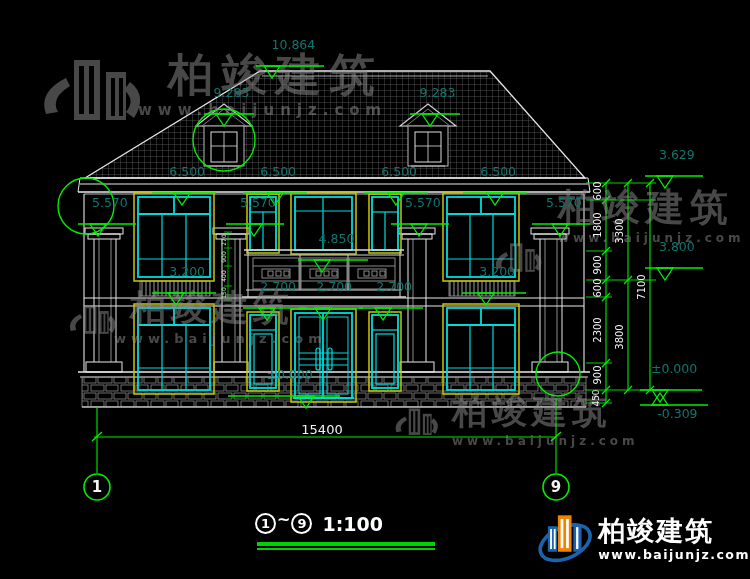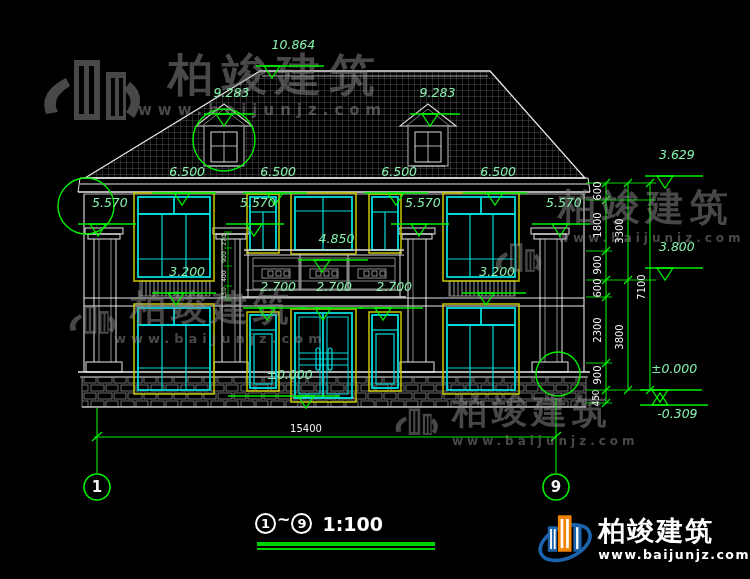--- a/index.html
+++ b/index.html
@@ -4,22 +4,22 @@
 <style>
   html,body{margin:0;padding:0;background:#000;}
   #stage{position:relative;width:750px;height:579px;background:#000;overflow:hidden;
          font-family:"DejaVu Sans","Liberation Sans",sans-serif;}
   #stage *{box-sizing:border-box;}
   svg{display:block;}
   #drawing{position:absolute;left:0;top:0;}
   .lbl{position:absolute;white-space:nowrap;color:#f2f2f2;transform:translate(-50%,-50%);
        pointer-events:none;line-height:1;}
   .mk{position:absolute;pointer-events:none;}
-  .mk .mtxt{position:absolute;white-space:nowrap;color:#86efac;font-size:12.5px;
-       transform:translateX(-50%);line-height:1;font-style:italic;}
+  .mk .mtxt{position:absolute;white-space:nowrap;color:#0f766e;font-size:12.5px;
+       transform:translateX(-50%);line-height:1;}
   
   .wm{position:absolute;color:#8f8f8f;opacity:.5;pointer-events:none;}
   .wm .wname{font-weight:700;white-space:nowrap;line-height:1;}
   .wm .wurl{font-weight:700;white-space:nowrap;line-height:1;margin-top:6px;}
   
   #title{position:absolute;left:255px;top:510px;color:#fff;display:flex;align-items:center;}
   .axcirc{display:inline-flex;align-items:center;justify-content:center;width:21px;height:21px;
       border:2px solid #fff;border-radius:50%;font-size:13px;font-weight:700;}
   #title .tilde{font-size:16px;font-weight:700;margin:0 1px 8px 1px;}
   #title .tname{font-size:26px;font-weight:800;letter-spacing:2px;margin-left:4px;}
@@ -546,21 +546,21 @@
       <div class="lbl" style="left: 598px; top: 191px; font-size: 10px; transform: translate(-50%, -50%) rotate(-90deg);">600</div>
       <div class="lbl" style="left: 598px; top: 225px; font-size: 10px; transform: translate(-50%, -50%) rotate(-90deg);">1800</div>
       <div class="lbl" style="left: 598px; top: 265px; font-size: 10px; transform: translate(-50%, -50%) rotate(-90deg);">900</div>
       <div class="lbl" style="left: 598px; top: 288px; font-size: 10px; transform: translate(-50%, -50%) rotate(-90deg);">600</div>
       <div class="lbl" style="left: 598px; top: 330px; font-size: 10px; transform: translate(-50%, -50%) rotate(-90deg);">2300</div>
       <div class="lbl" style="left: 598px; top: 375px; font-size: 10px; transform: translate(-50%, -50%) rotate(-90deg);">900</div>
       <div class="lbl" style="left: 596px; top: 398px; font-size: 9px; transform: translate(-50%, -50%) rotate(-90deg);">450</div>
       <div class="lbl" style="left: 620px; top: 231px; font-size: 10px; transform: translate(-50%, -50%) rotate(-90deg);">3300</div>
       <div class="lbl" style="left: 620px; top: 337px; font-size: 10px; transform: translate(-50%, -50%) rotate(-90deg);">3800</div>
       <div class="lbl" style="left: 642px; top: 287px; font-size: 10px; transform: translate(-50%, -50%) rotate(-90deg);">7100</div>
-      <div class="lbl" style="left: 306px; top: 429px; font-size: 10px;">15400</div>
+      <div class="lbl" style="left: 322px; top: 429px; font-size: 13px;">15400</div>
       <div class="lbl" style="left: 224px; top: 240px; font-size: 6px; color: rgb(168, 240, 168); transform: translate(-50%, -50%) rotate(-90deg);">270</div>
       <div class="lbl" style="left: 224px; top: 257px; font-size: 6px; color: rgb(168, 240, 168); transform: translate(-50%, -50%) rotate(-90deg);">900</div>
       <div class="lbl" style="left: 224px; top: 276px; font-size: 6px; color: rgb(232, 232, 232); transform: translate(-50%, -50%) rotate(-90deg);">400</div>
       <div class="lbl" style="left: 224px; top: 293px; font-size: 6px; color: rgb(168, 240, 168); transform: translate(-50%, -50%) rotate(-90deg);">150</div>
       <div class="lbl" style="left: 97px; top: 487px; font-size: 15px; font-weight: 700;">1</div>
       <div class="lbl" style="left: 556px; top: 487px; font-size: 15px; font-weight: 700;">9</div>
     </div>
 
   <div id="title">
     <span class="axcirc">1</span>

